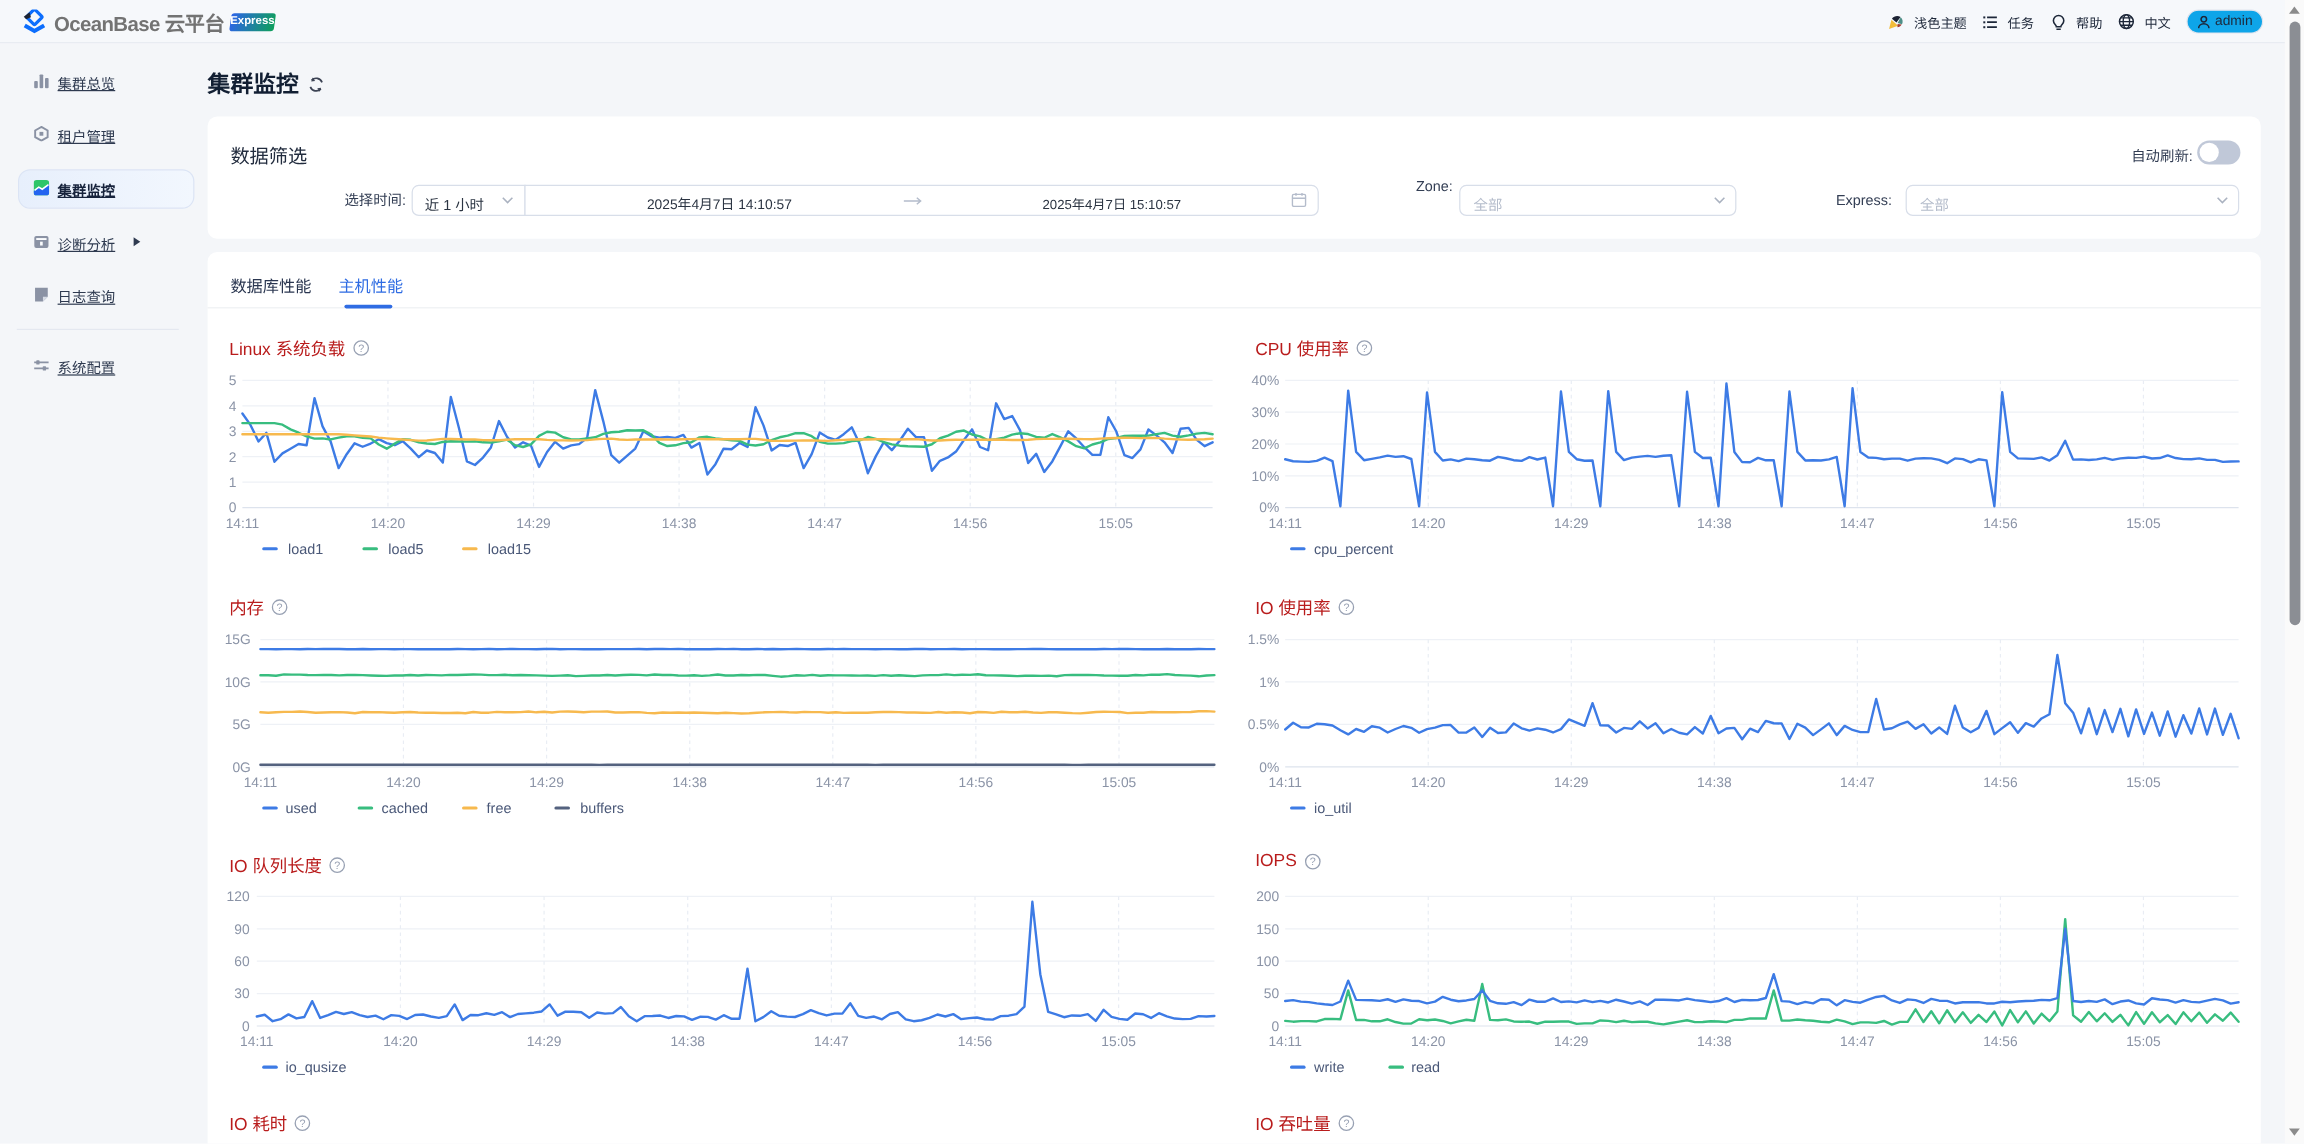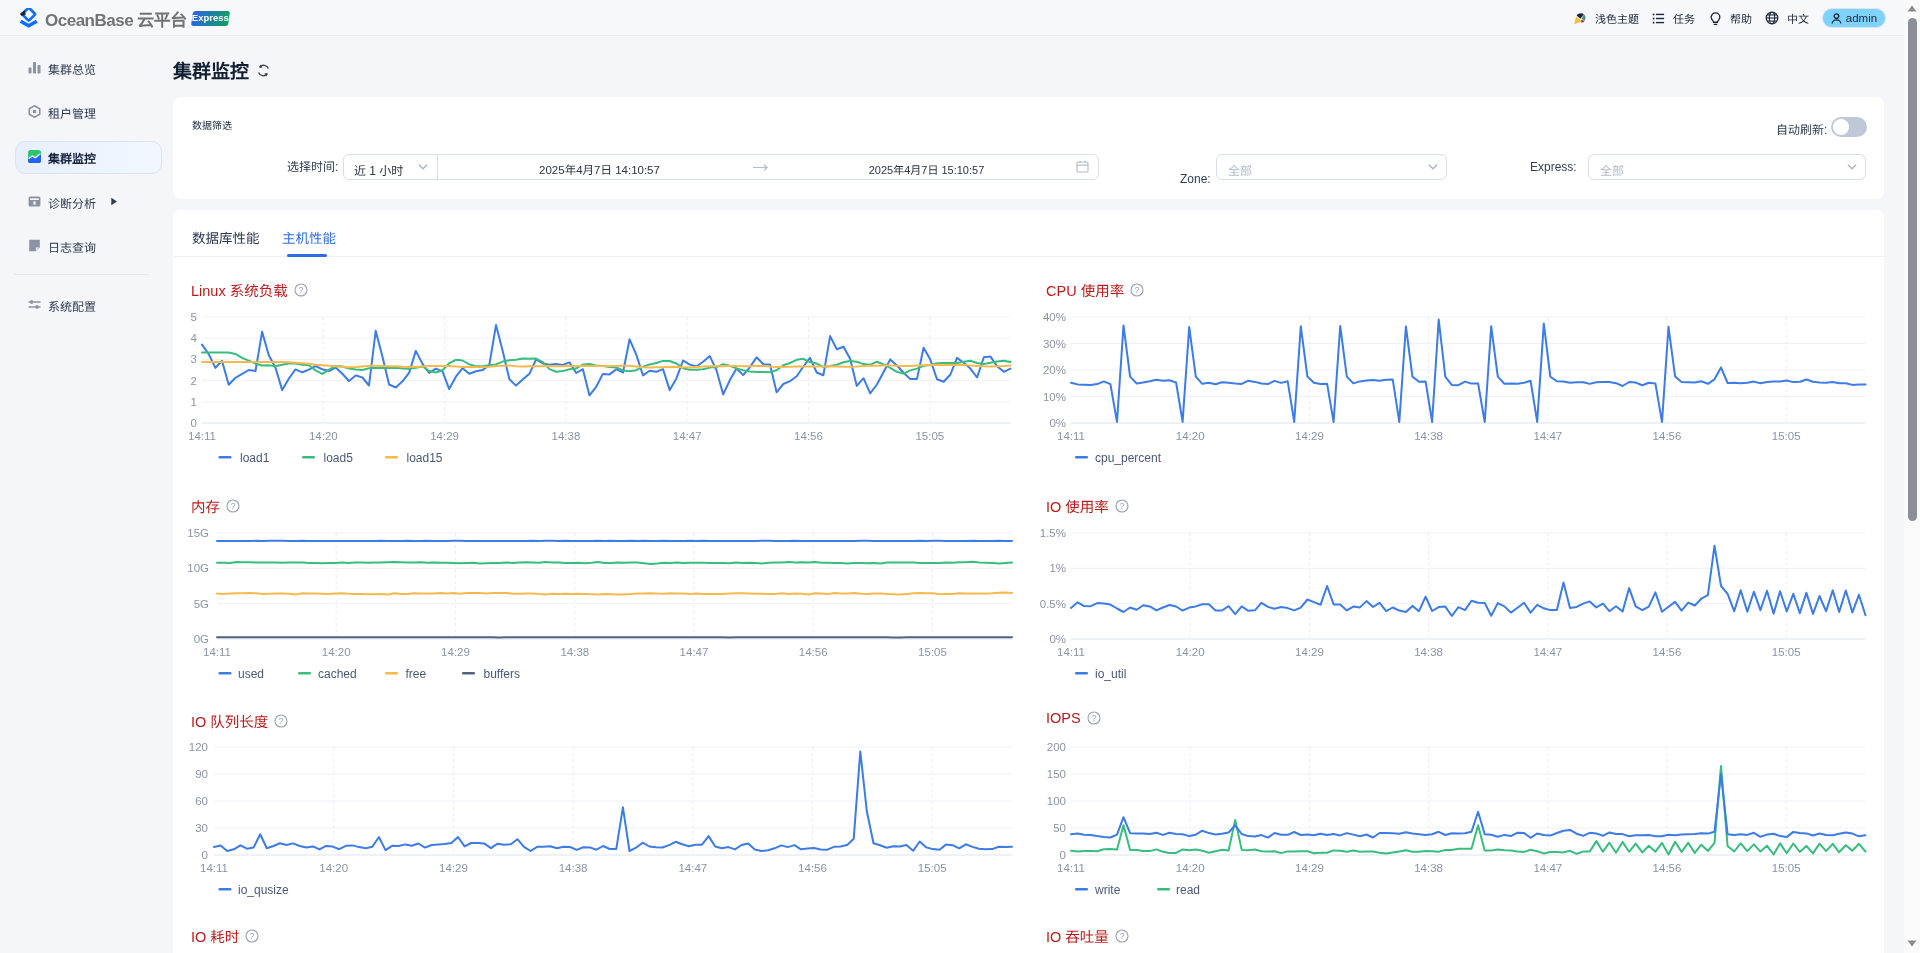--- a/index.html
+++ b/index.html
@@ -5,21 +5,21 @@
 * { margin:0; padding:0; box-sizing:border-box; }
 html,body { width:1920px; height:953px; overflow:hidden; }
 body { font-family:"Liberation Sans",sans-serif; background:#f4f6f9; position:relative; color:#2c3850; }
 .abs { position:absolute; }
 .card { position:absolute; background:#fff; border-radius:8px; }
 .sel { position:absolute; background:#fff; border:1px solid #d8dee9; height:26px; }
 .lbl { position:absolute; font-size:12px; color:#333e54; line-height:26px; }
 .ph { color:#b4bccb; }
 .flex { position:absolute; display:flex; align-items:center; }
 .ctitle { position:absolute; display:flex; align-items:center; gap:6px; font-size:14.5px; font-weight:500; color:#b91c1c; z-index:2; }
-.mi { position:absolute; font-size:12px; color:#2e3a50; }
+.mi { position:absolute; font-size:12px; color:#2e3a50;text-decoration:underline; }
 text { font-family:"Liberation Sans",sans-serif; }
 </style>
 </head>
 <body>
 
 <div class="abs" style="left:0;top:0;width:1920px;height:36px;background:#f6f8fb;border-bottom:1px solid #e8ecf2;z-index:5"></div>
 
 <div class="flex" style="left:19px;top:0;height:36px;z-index:6">
   <svg width="20" height="21" viewBox="0 0 20 21" style="margin-right:6px">
     <rect x="5.0" y="1.5" width="9.4" height="9.4" rx="1" transform="rotate(45 9.7 6.2)" fill="none" stroke="#0d6efd" stroke-width="2.7"></rect>
@@ -60,21 +60,21 @@
   </svg>
   <span>帮助</span>
   <svg width="14" height="14" viewBox="0 0 15 15" style="margin:0 8px 0 13px">
     <circle cx="7.5" cy="7.5" r="6.2" fill="none" stroke="#1d2739" stroke-width="1.3"></circle>
     <ellipse cx="7.5" cy="7.5" rx="2.9" ry="6.2" fill="none" stroke="#1d2739" stroke-width="1.2"></ellipse>
     <line x1="1.3" y1="7.5" x2="13.7" y2="7.5" stroke="#1d2739" stroke-width="1.2"></line>
     <line x1="2.2" y1="4.2" x2="12.8" y2="4.2" stroke="#1d2739" stroke-width="1.2"></line>
     <line x1="2.2" y1="10.8" x2="12.8" y2="10.8" stroke="#1d2739" stroke-width="1.2"></line>
   </svg>
   <span>中文</span>
-  <span style="display:flex;align-items:center;justify-content:center;margin-left:13px;width:64px;height:20px;background:#7dd3fc;border:1px solid #dfe4ee;border-radius:10px">
+  <span style="display:flex;align-items:center;justify-content:center;margin-left:13px;width:64px;height:20px;background:#0ea5e9;border:1px solid #dfe4ee;border-radius:10px">
     <svg width="11" height="11" viewBox="0 0 11 11" style="margin-right:4px">
       <circle cx="5.5" cy="3.1" r="2.3" fill="none" stroke="#1d2739" stroke-width="1.3"></circle>
       <path d="M1.2,10.6 a4.3,3.8 0 0 1 8.6,0" fill="none" stroke="#1d2739" stroke-width="1.3"></path>
     </svg>
     <span style="font-size:11.5px">admin</span>
   </span>
 </div>
 
 <div class="abs" style="left:15px;top:140.5px;width:147px;height:33px;border-radius:10px;background:linear-gradient(90deg,#e7effc,#f2f7fe);border:1px solid #dbe4f5"></div>
 <svg class="abs" style="left:28px;top:61px" width="13" height="13" viewBox="0 0 13 13">
@@ -132,21 +132,21 @@
   <span style="font-size:19px;font-weight:bold;color:#121f33">集群监控</span>
   <svg width="13" height="13" viewBox="0 0 13 13" style="margin-top:2px">
     <path d="M11.4,4.6 A5.3,5.3 0 0 0 2.6,2.9" fill="none" stroke="#3c4354" stroke-width="1.4"></path>
     <path d="M1.6,8.4 A5.3,5.3 0 0 0 10.4,10.1" fill="none" stroke="#3c4354" stroke-width="1.4"></path>
     <path d="M3.6,0.6 L2.4,3.9 L5.6,3.4 Z" fill="#3c4354"></path>
     <path d="M9.4,12.4 L10.6,9.1 L7.4,9.6 Z" fill="#3c4354"></path>
   </svg>
 </div>
 
 <div class="card" style="left:173px;top:97px;width:1711px;height:102px"></div>
-<div class="abs" style="left:192px;top:117px;font-size:10px;font-weight:500;color:#222c3e;z-index:2">数据筛选</div>
+<div class="abs" style="left:192px;top:117px;font-size:16px;font-weight:500;color:#222c3e;z-index:2">数据筛选</div>
 <div class="abs" style="left:1776px;top:120px;font-size:12px;color:#333e54;z-index:2">自动刷新:</div>
 <div class="abs" style="left:1831px;top:117px;width:36px;height:20px;border-radius:10px;background:#c0c8d8;z-index:2"></div>
 <div class="abs" style="left:1833px;top:119px;width:16px;height:16px;border-radius:8px;background:#fff;z-index:2"></div>
 
 <div class="lbl" style="left:287px;top:154px;z-index:2">选择时间:</div>
 <div class="sel" style="left:343px;top:154px;width:95px;border-radius:6px 0 0 6px;z-index:2"></div>
 <div class="abs" style="left:354px;top:161px;font-size:12px;color:#2b3442;z-index:3">近 1 小时</div>
 <svg class="abs" style="left:418px;top:164px;z-index:3" width="10" height="6" viewBox="0 0 10 6">
     <path d="M1,0.8 L5,4.8 L9,0.8" fill="none" stroke="#aab2c0" stroke-width="1.3"></path>
   </svg>
@@ -156,21 +156,21 @@
     <path d="M0,3.5 L14,3.5 M11,0.8 L14.2,3.5 L11,6.2" fill="none" stroke="#b4bccb" stroke-width="1.2"></path>
   </svg>
 <div class="abs" style="left:765px;top:161px;width:323px;text-align:center;font-size:11px;color:#2b3442;z-index:3">2025年4月7日 15:10:57</div>
 <svg class="abs" style="left:1076px;top:160px;z-index:3" width="13" height="13" viewBox="0 0 13 13">
   <rect x="1" y="2" width="11" height="10" rx="1.2" fill="none" stroke="#b4bccb" stroke-width="1.2"></rect>
   <line x1="1" y1="5.2" x2="12" y2="5.2" stroke="#b4bccb" stroke-width="1.2"></line>
   <line x1="4" y1="0.8" x2="4" y2="3.2" stroke="#b4bccb" stroke-width="1.2"></line>
   <line x1="9" y1="0.8" x2="9" y2="3.2" stroke="#b4bccb" stroke-width="1.2"></line>
 </svg>
 
-<div class="lbl" style="left:1180px;top:166px;z-index:2">Zone:</div>
+<div class="lbl" style="left:1180px;top:142px;z-index:2">Zone:</div>
 <div class="sel" style="left:1216px;top:154px;width:231px;border-radius:6px;z-index:2"></div>
 <div class="abs ph" style="left:1228px;top:161px;font-size:12px;z-index:3">全部</div>
 <svg class="abs" style="left:1428px;top:164px;z-index:3" width="10" height="6" viewBox="0 0 10 6">
     <path d="M1,0.8 L5,4.8 L9,0.8" fill="none" stroke="#aab2c0" stroke-width="1.3"></path>
   </svg>
 
 <div class="lbl" style="left:1530px;top:154px;z-index:2">Express:</div>
 <div class="sel" style="left:1588px;top:154px;width:278px;border-radius:6px;z-index:2"></div>
 <div class="abs ph" style="left:1600px;top:161px;font-size:12px;z-index:3">全部</div>
 <svg class="abs" style="left:1847px;top:164px;z-index:3" width="10" height="6" viewBox="0 0 10 6">

